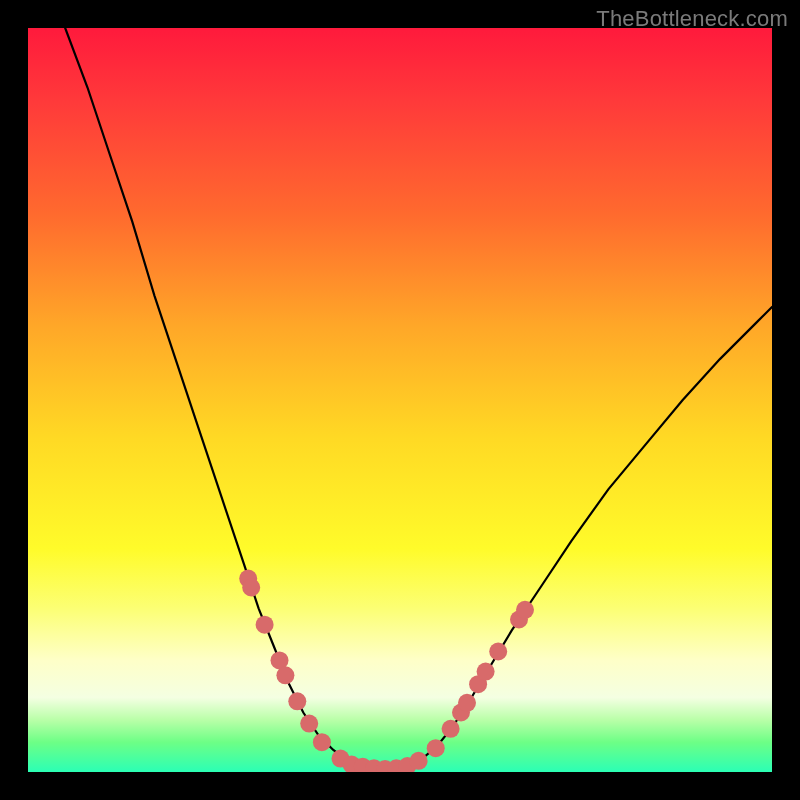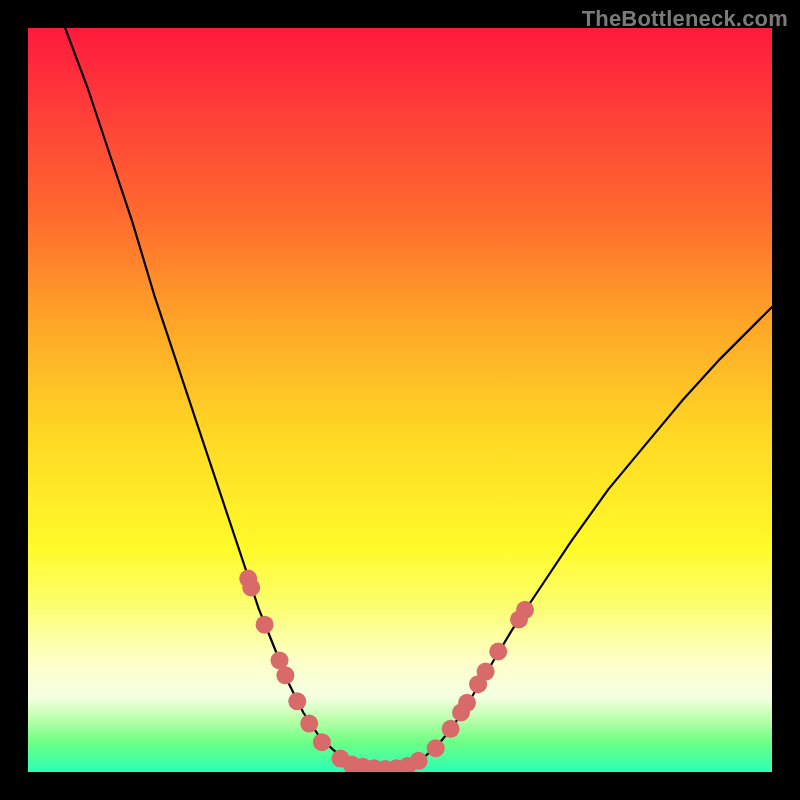--- a/index.html
+++ b/index.html
@@ -39,21 +39,21 @@
       #6dff86 96%,
       #2bffb5 100%
     );
   }
   .watermark {
     position: absolute;
     top: 6px;
     right: 12px;
     color: #7a7a7a;
     font-size: 22px;
-    font-weight: 700;
+    font-weight: 400;
     letter-spacing: 0.2px;
     user-select: none;
   }
   svg.curve {
     position: absolute;
     left: 0;
     top: 0;
     width: 744px;
     height: 744px;
   }

